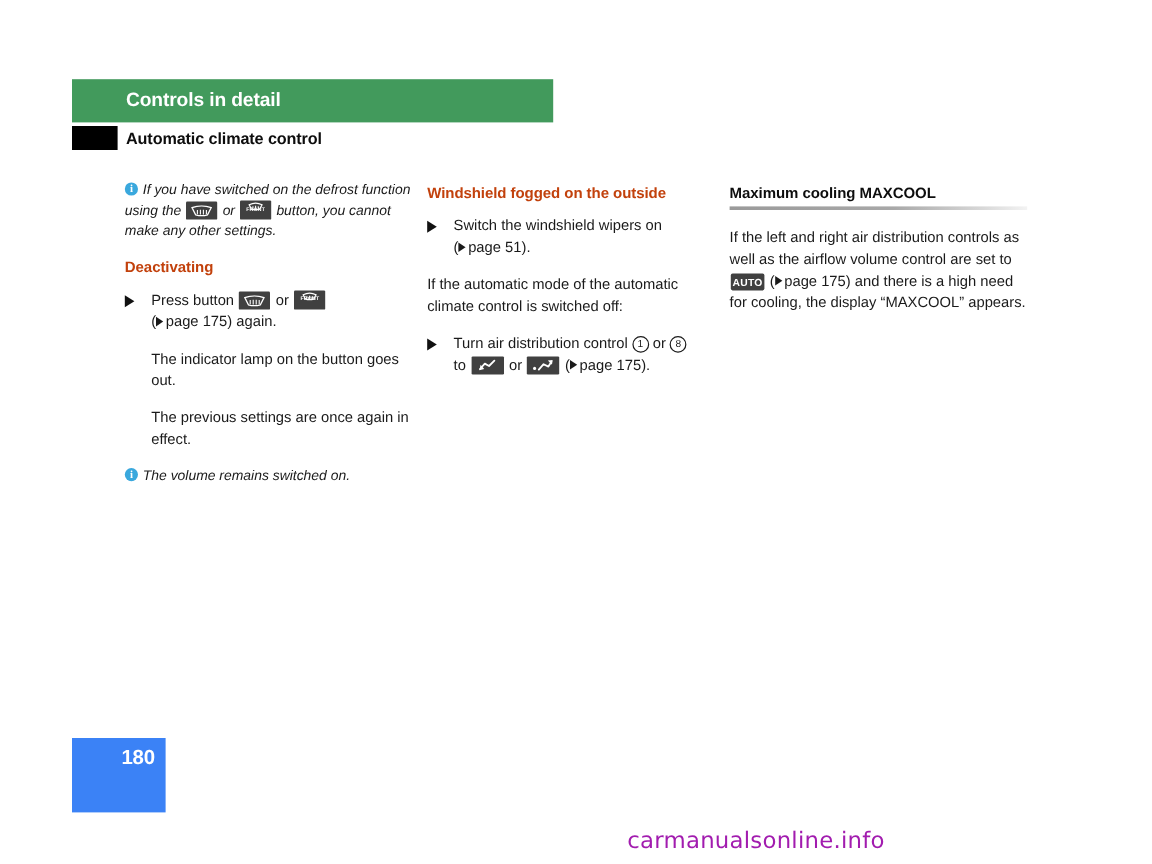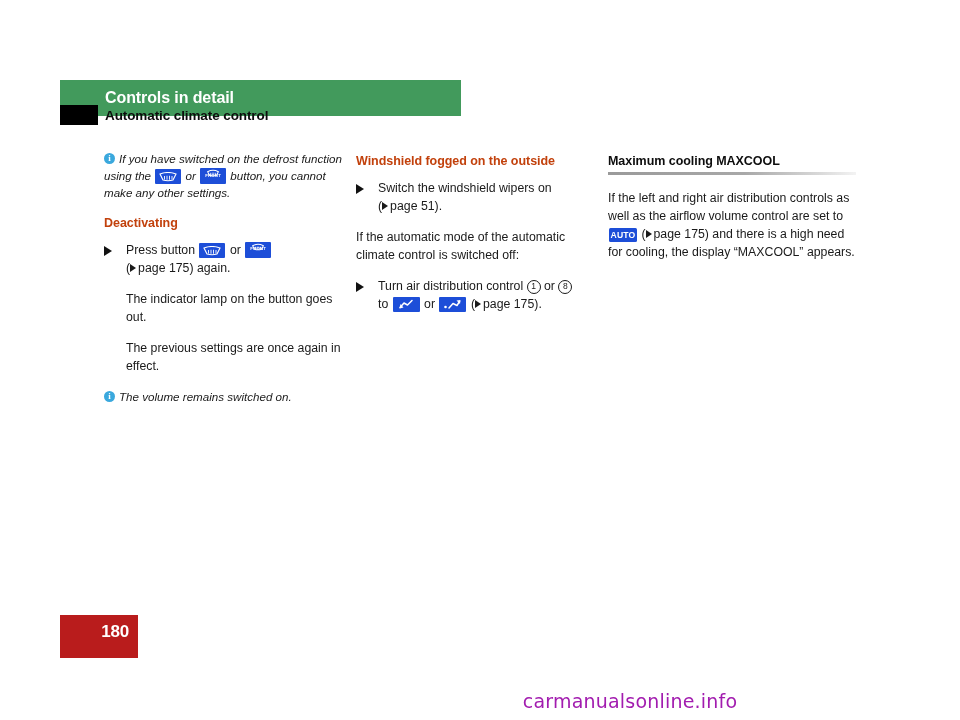--- a/index.html
+++ b/index.html
@@ -20,21 +20,21 @@
     position: absolute;
     left: 0; top: 0;
     width: 960px;
     height: 720px;
   }
 
   
   .header-bar {
     position: absolute;
     left: 60px;
-    top: 80px;
+    top: 66px;
     width: 401px;
     height: 36px;
     background: #429a5c;
   }
   .header-bar .chapter-title {
     position: absolute;
     left: 45px;
     top: 8px;
     color: #ffffff;
     font-size: 16px;
@@ -169,21 +169,21 @@
     border-bottom: 4px solid transparent;
     border-left: 6px solid #1a1a1a;
     position: relative;
     top: 0px;
     margin: 0 2px 0 0;
   }
 
   
   .btn-ico {
     display: inline-block;
-    background: #1d4ed8;
+    background: #404040;
     vertical-align: -4px;
     position: relative;
     margin: 0 1px;
   }
   .ico-rear-defrost {
     width: 26px;
     height: 15px;
     border-radius: 1px;
   }
   .ico-rear-defrost .glyph {
@@ -257,22 +257,22 @@
     font-style: normal;
     color: #1a1a1a;
   }
 
   
   .page-num-box {
     position: absolute;
     left: 60px;
     top: 615px;
     width: 78px;
-    height: 43px;
-    background: #b91c1c;
+    height: 62px;
+    background: #3b82f6;
   }
   .page-num-box .num {
     position: absolute;
     right: 9px;
     top: 7px;
     color: #ffffff;
     font-size: 17px;
     font-weight: bold;
     letter-spacing: -0.2px;
   }

